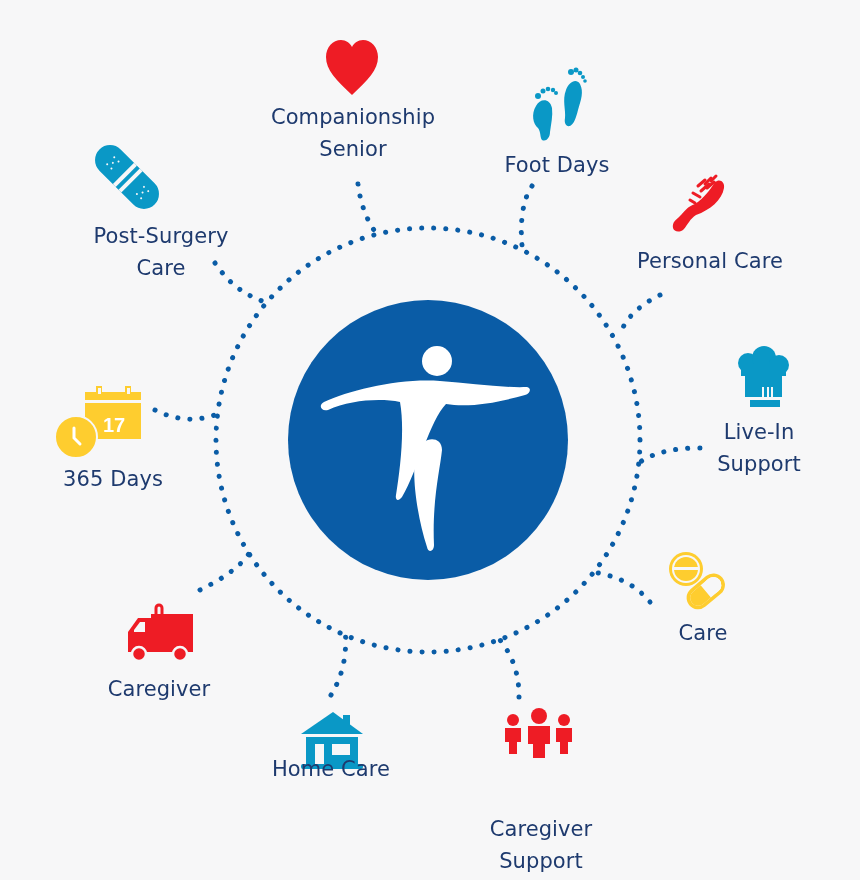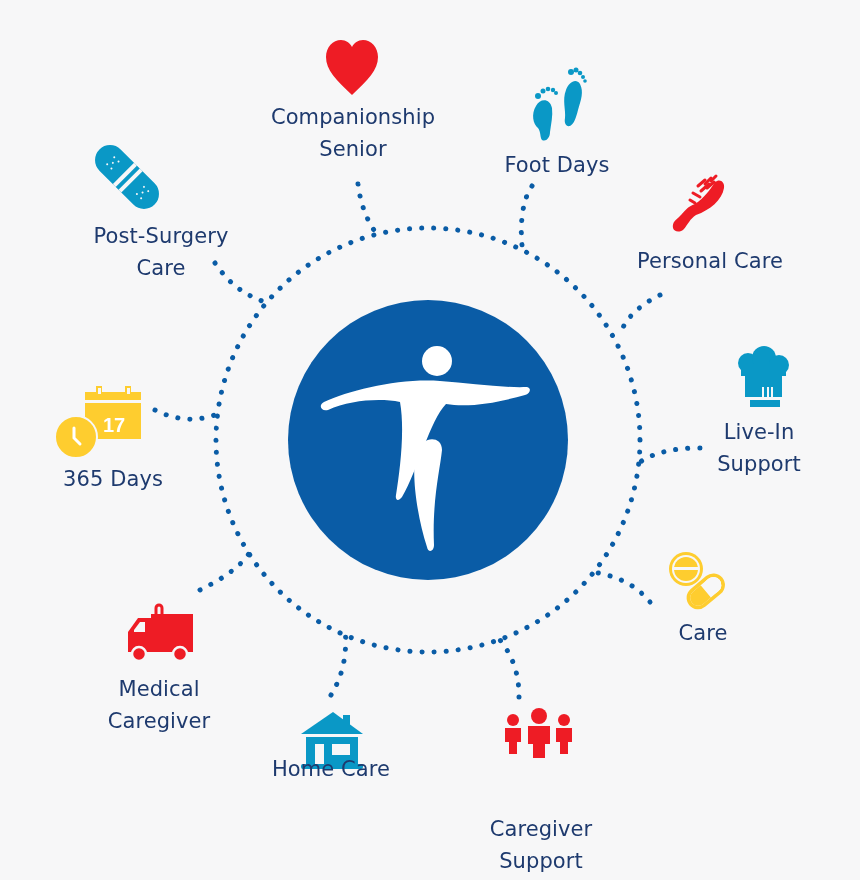--- a/index.html
+++ b/index.html
@@ -190,21 +190,20 @@
   <span>Care</span>
 </div>
 <div class="label" style="left:541px; top:813px;">
   <span>Caregiver</span>
   <span>Support</span>
 </div>
 <div class="label" style="left:331px; top:753px;">
   <span>Home Care</span>
 </div>
 <div class="label" style="left:159px; top:673px;">
-  <span>Medical</span>
   <span>Caregiver</span>
 </div>
 <div class="label" style="left:113px; top:463px;">
   <span>365 Days</span>
 </div>
 <div class="label" style="left:161px; top:220px;">
   <span>Post-Surgery</span>
   <span>Care</span>
 </div>
 

